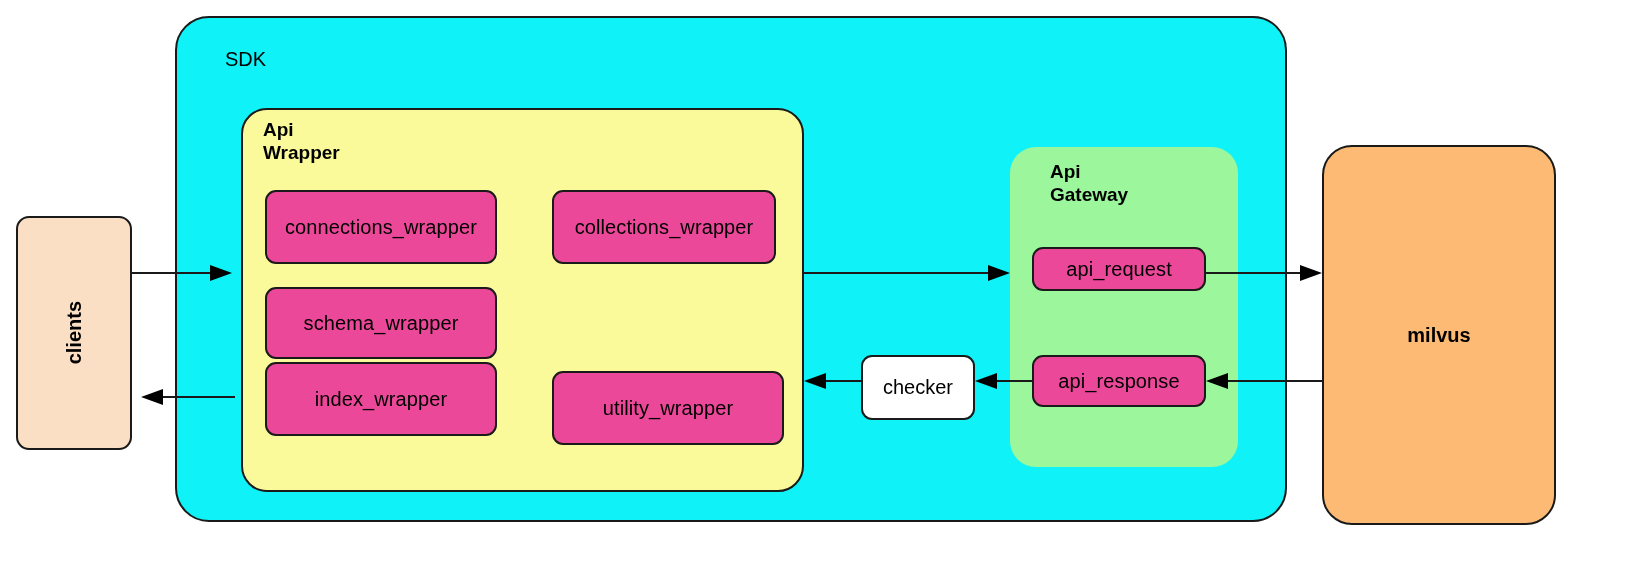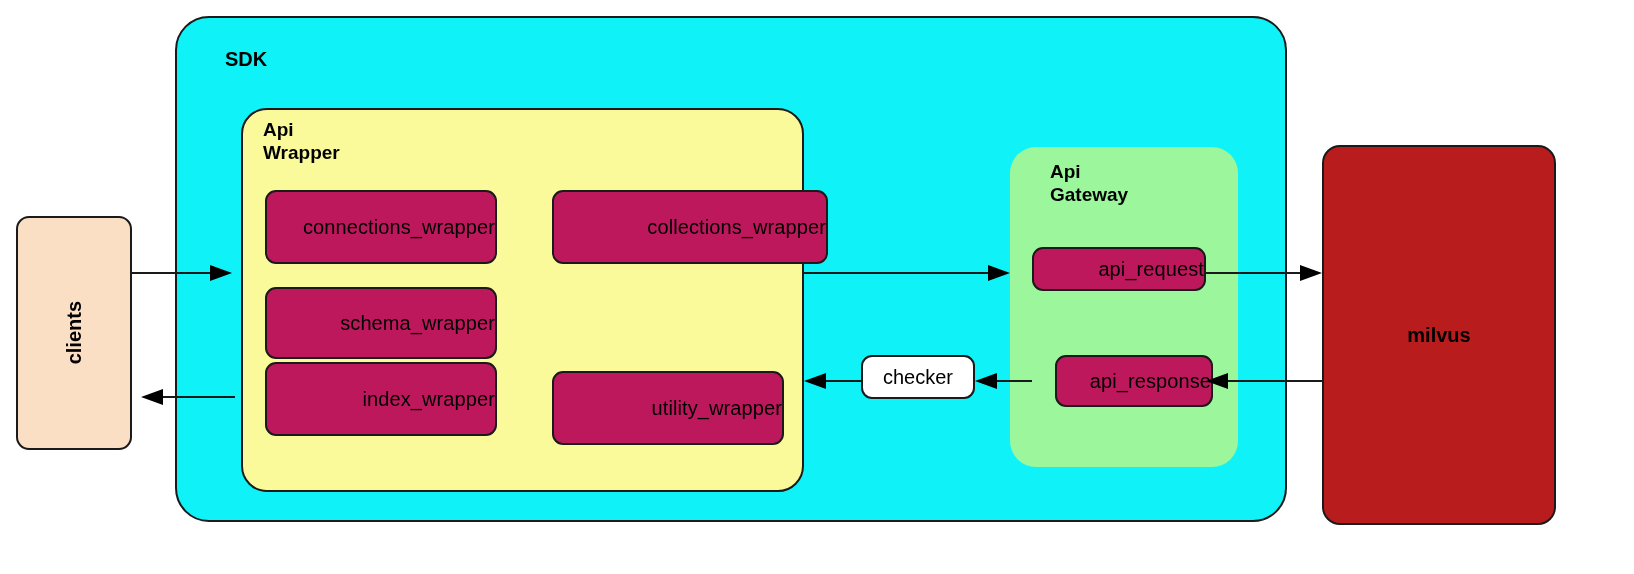--- a/index.html
+++ b/index.html
@@ -37,21 +37,21 @@
     height: 506px;
     background: #0ff2f7;
     border-radius: 34px;
     display: block;
   }
   .container-sdk > .container-label {
     position: absolute;
     left: 48px;
     top: 30px;
     font-size: 20px;
-    font-weight: bold;
+    font-weight: normal;
     line-height: 1.18;
     text-align: left;
     white-space: pre-line;
   }
 
   
   .container-wrapper {
     left: 241px;
     top: 108px;
     width: 563px;
@@ -88,26 +88,25 @@
     top: 14px;
     font-size: 19px;
     font-weight: bold;
     line-height: 1.2;
     text-align: left;
     white-space: pre-line;
   }
 
   
   .node {
-    background: #be185d;
+    background: #ec4899;
     border-radius: 11px;
     font-size: 20px;
     font-weight: normal;
     letter-spacing: 0.1px;
-    justify-content: flex-end;
   }
 
   
   .clients-box {
     left: 16px;
     top: 216px;
     width: 116px;
     height: 234px;
     background: #fbdfc4;
     border-radius: 13px;
@@ -120,50 +119,50 @@
     transform: rotate(180deg);
     white-space: nowrap;
   }
 
   
   .milvus-box {
     left: 1322px;
     top: 145px;
     width: 234px;
     height: 380px;
-    background: #b91c1c;
-    border-radius: 18px;
+    background: #fdba74;
+    border-radius: 30px;
   }
   .milvus-label {
     font-size: 20px;
     font-weight: bold;
   }
 
   
   .checker-box {
     left: 861px;
     top: 355px;
     width: 114px;
-    height: 44px;
+    height: 65px;
     background: #ffffff;
     border-radius: 11px;
     font-size: 20px;
   }
 
   
   .n-conn  { left: 265px; top: 190px; width: 232px; height: 74px; }
-  .n-coll  { left: 552px; top: 190px; width: 276px; height: 74px; }
+  .n-coll  { left: 552px; top: 190px; width: 224px; height: 74px; }
   .n-schema{ left: 265px; top: 287px; width: 232px; height: 72px; }
   .n-part  { left: 552px; top: 287px; width: 232px; height: 74px; }
   .n-index { left: 265px; top: 362px; width: 232px; height: 74px; }
   .n-util  { left: 552px; top: 371px; width: 232px; height: 74px; }
 
   
   .n-req   { left: 1032px; top: 247px; width: 174px; height: 44px; }
-  .n-resp  { left: 1032px; top: 355px; width: 158px; height: 52px; margin-left: 23px; }
+  .n-resp  { left: 1032px; top: 355px; width: 174px; height: 52px; }
 
   
   .conn {
     position: absolute;
     overflow: visible;
     pointer-events: none;
   }
   .conn line, .conn path {
     stroke: #1a1a1a;
     stroke-width: 2;

